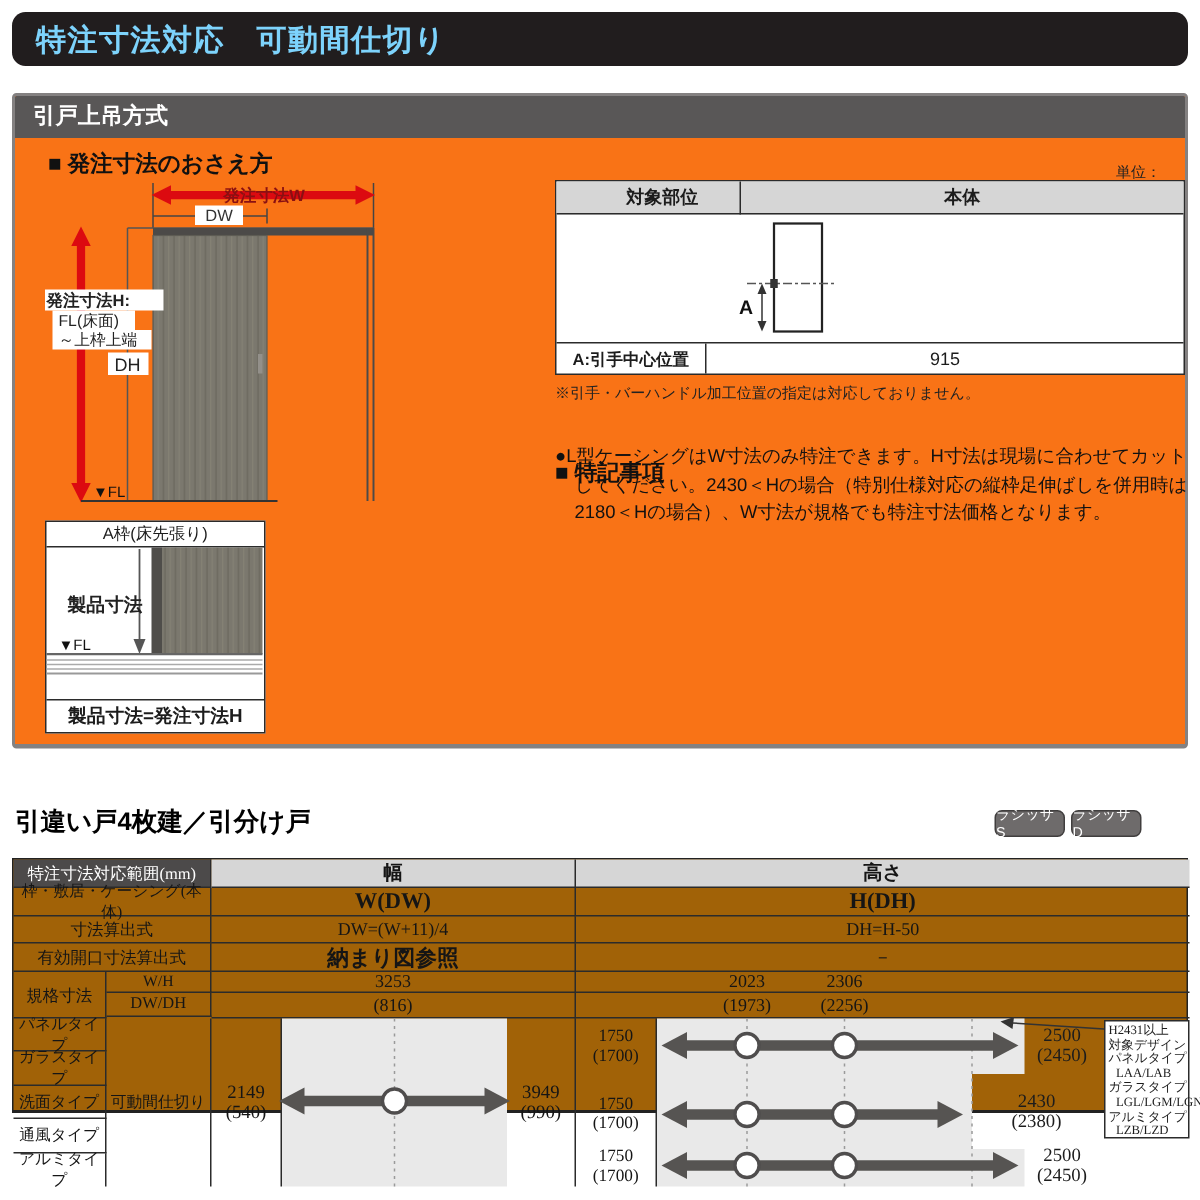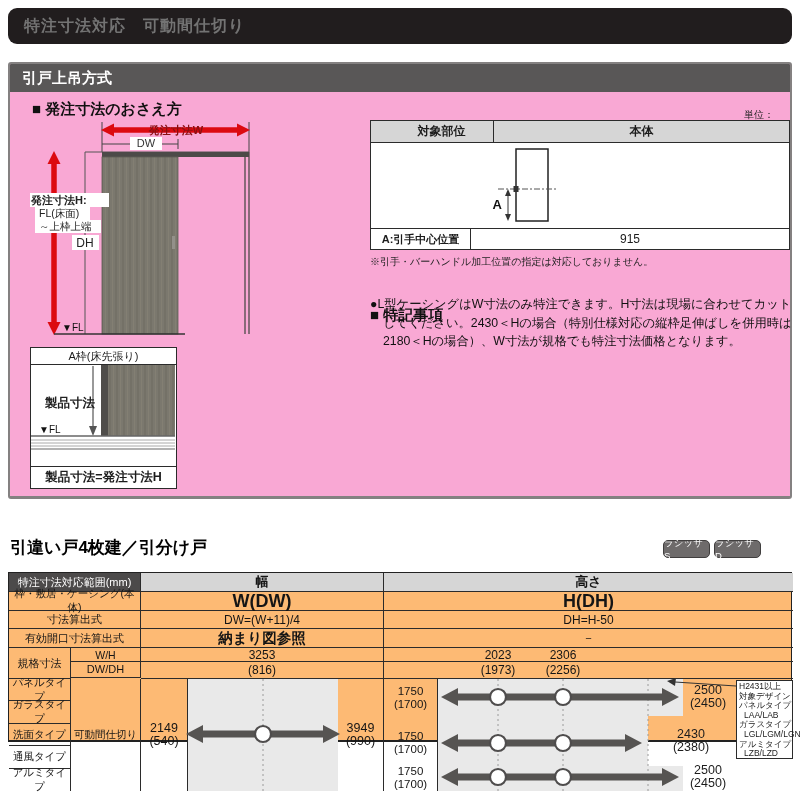--- a/index.html
+++ b/index.html
@@ -4,27 +4,27 @@
 <style>
   * { margin:0; padding:0; box-sizing:border-box; }
   html,body { width:800px; height:800px; background:#fff; overflow:hidden;
               font-family:"Liberation Sans", sans-serif; color:#1c1c1c; }
   .abs { position:absolute; }
 
   
   .topbar { left:8px; top:8px; width:784px; height:36px; background:#211d1e;
             border-radius:9px; display:flex; align-items:center;
             justify-content:space-between; padding:0 16px; }
-  .topbar .t-left  { color:#737373; font-size:16px; font-weight:bold; letter-spacing:1px; }
+  .topbar .t-left  { color:#7dd3fc; font-size:20px; font-weight:bold; letter-spacing:1px; }
   .topbar .t-right { color:#fff; font-size:16px; font-weight:bold; }
 
   
   .panel { left:8px; top:62px; width:784px; height:437px;
            border:2px solid #848181; border-bottom-width:3px; border-radius:3px;
-           background:#f9a8d4; }
+           background:#f97316; }
   .panel-bar { position:absolute; left:0; top:0; width:100%; height:28px;
                background:#595757; color:#fff; font-size:15px; font-weight:bold;
                line-height:28px; padding-left:12px; border-radius:1px 1px 0 0; }
   .sec-title { position:absolute; font-size:15px; font-weight:bold; color:#111; }
   .unit { position:absolute; font-size:10px; color:#222; }
 
   
   .mtable { position:absolute; left:360px; top:56px; width:420px; height:130px;
             border:1.5px solid #2b2b2b; background:#fff; }
   .mrow { position:absolute; left:0; width:100%; display:flex; }
@@ -47,26 +47,26 @@
                  text-align:center; line-height:21px; }
 
   
   .lower-heading { left:10px; top:536px; font-size:17px; font-weight:bold; color:#000; }
   .tab { position:absolute; width:47px; height:18px; background:#6e6b6b;
          border:1.5px solid #403e3e; border-radius:5px; color:#fff;
          font-size:9.5px; display:flex; align-items:center; justify-content:center;
          cursor:pointer; }
 
   .ltable { left:8px; top:572px; width:784px; height:170px;
-            border:1.5px solid #222; border-bottom-width:2.5px; background:#fdba74; }
+            border:1.5px solid #222; border-bottom-width:2.5px; background:#a16207;font-family:Liberation Serif, serif; }
   .cell { position:absolute; display:flex; align-items:center; justify-content:center;
           font-size:11px; color:#151515; text-align:center; }
   .cell.dark { background:#4c4a4a; color:#fff; font-size:11px; }
   .cell.ghead { background:#d6d6d6; font-weight:bold; font-size:13px; }
-  .big { font-size:18px; font-weight:bold; }
+  .big { font-size:15px; font-weight:bold; }
   .fm  { font-size:12px; }
   .two-line { flex-direction:column; line-height:13px; font-size:12.5px; }
   .hmin { position:absolute; width:100%; text-align:center; line-height:13px;
           font-size:11.5px; }
   .hval { position:absolute; text-align:center; line-height:13px; font-size:12.5px; }
   .stdspan { position:absolute; width:60px; text-align:center; font-size:12px; }
   .callout { position:absolute; left:727px; top:107px; width:57px; height:79px;
              border:1px solid #2b2b2b; background:#fff; font-size:8.5px;
              line-height:9.6px; padding:1px 0 0 2px; }
   .callout div.ind { padding-left:5px; }

